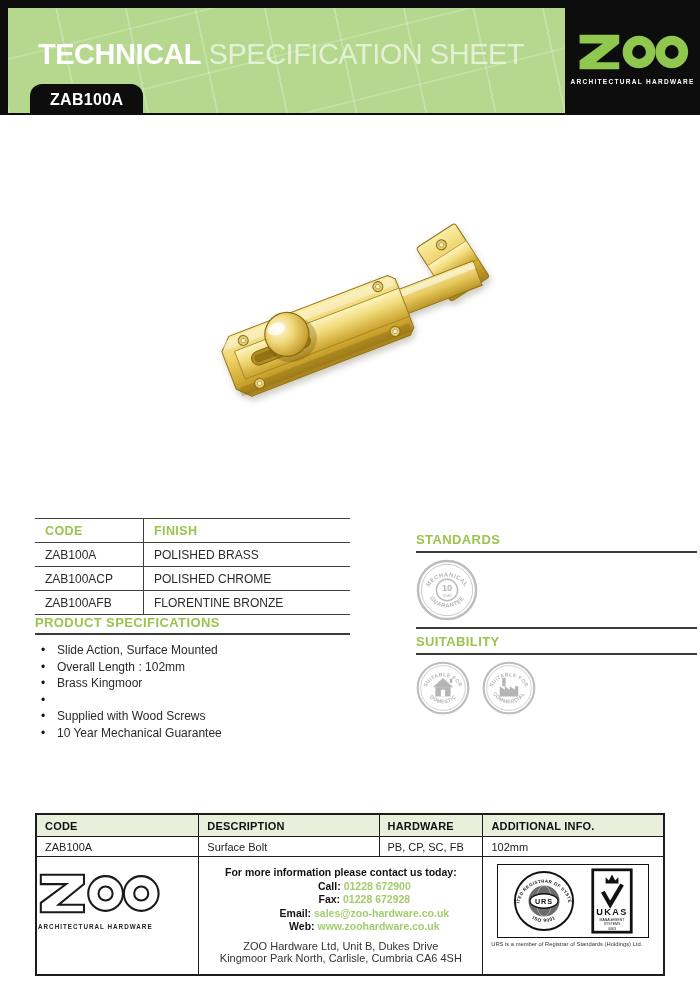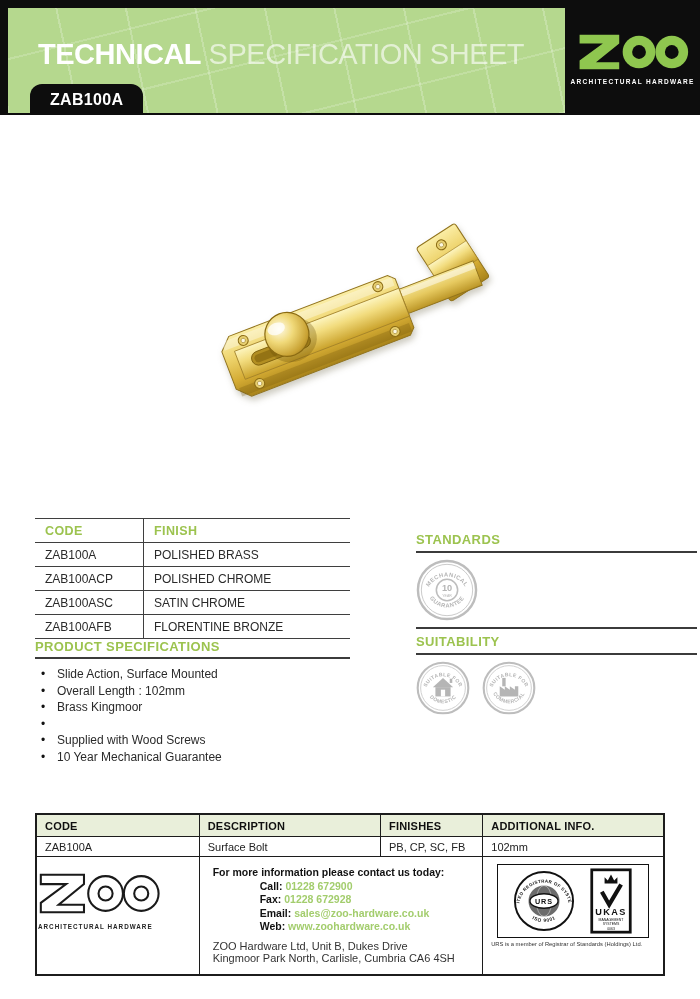--- a/index.html
+++ b/index.html
@@ -46,21 +46,21 @@
   
   .summary-wrap{position:absolute;left:35px;top:813px;width:630px;}
   table.summary{border-collapse:collapse;width:630px;border:2px solid #1c1c1c;}
   table.summary th,table.summary td{border:1.5px solid #1c1c1c;text-align:left;}
   table.summary th{background:#e9efda;font-size:11px;height:21px;padding:0 0 0 8px;color:#101010;letter-spacing:.2px;}
   table.summary td.data{font-size:11px;height:19px;padding:0 0 0 8px;color:#222;}
   table.summary td.footcell{height:98px;vertical-align:top;}
   .c-code{width:160px;}.c-desc{width:188px;}.c-fin{width:100px;}.c-add{width:174px;}
   .zoo-cell{text-align:center;padding-top:14px;}
   .zoo-cell .tagline{font-size:6.3px;letter-spacing:1px;color:#222;margin-top:3px;font-weight:bold;}
-  .contact{padding:8px 12px;font-size:10.5px;line-height:13.5px;color:#111;}
+  .contact{padding:8px 12px;font-size:10.5px;line-height:13.5px;color:#111;text-align:center;}
   .contact .intro{font-weight:bold;font-size:10.5px;}
   .contact .lbl{font-weight:bold;color:#111;margin-left:47px;}
   .contact .val{color:#a3cd6d;font-weight:bold;}
   .contact .addr{margin-top:6px;font-size:11px;color:#333;font-weight:normal;line-height:12.5px;}
   .cert-cell{text-align:center;padding-top:7px;}
   .cert-box{margin:0 auto;width:150px;height:72px;border:1.5px solid #111;display:flex;align-items:center;justify-content:space-evenly;background:#fff;}
   .cert-caption{width:164px;margin:3px auto 0;font-size:5.8px;color:#333;}
 </style>
 </head>
 <body>
@@ -153,24 +153,20 @@
         <td>CODE</td>
         <td>FINISH</td>
       </tr>
       <tr>
         <td>ZAB100A</td>
         <td>POLISHED BRASS</td>
       </tr>
       <tr>
         <td>ZAB100ACP</td>
         <td>POLISHED CHROME</td>
-      </tr>
-      <tr>
-        <td>ZAB100ASC</td>
-        <td>SATIN CHROME</td>
       </tr>
       <tr>
         <td>ZAB100AFB</td>
         <td>FLORENTINE BRONZE</td>
       </tr>
     </tbody>
       </table>
 
     <div class="specs-block">
       <div class="sec-heading">PRODUCT SPECIFICATIONS</div>
@@ -257,21 +253,21 @@
       </svg>
     </div>
   </div>
 
   <div class="summary-wrap">
     <table class="summary">
       <tbody>
           <tr>
         <th class="c-code">CODE</th>
         <th class="c-desc">DESCRIPTION</th>
-        <th class="c-fin">FINISHES</th>
+        <th class="c-fin">HARDWARE</th>
         <th class="c-add">ADDITIONAL INFO.</th>
       </tr>
       <tr>
         <td class="data">ZAB100A</td>
         <td class="data">Surface Bolt</td>
         <td class="data">PB, CP, SC, FB</td>
         <td class="data">102mm</td>
       </tr>
       <tr>
         <td class="footcell zoo-cell">

